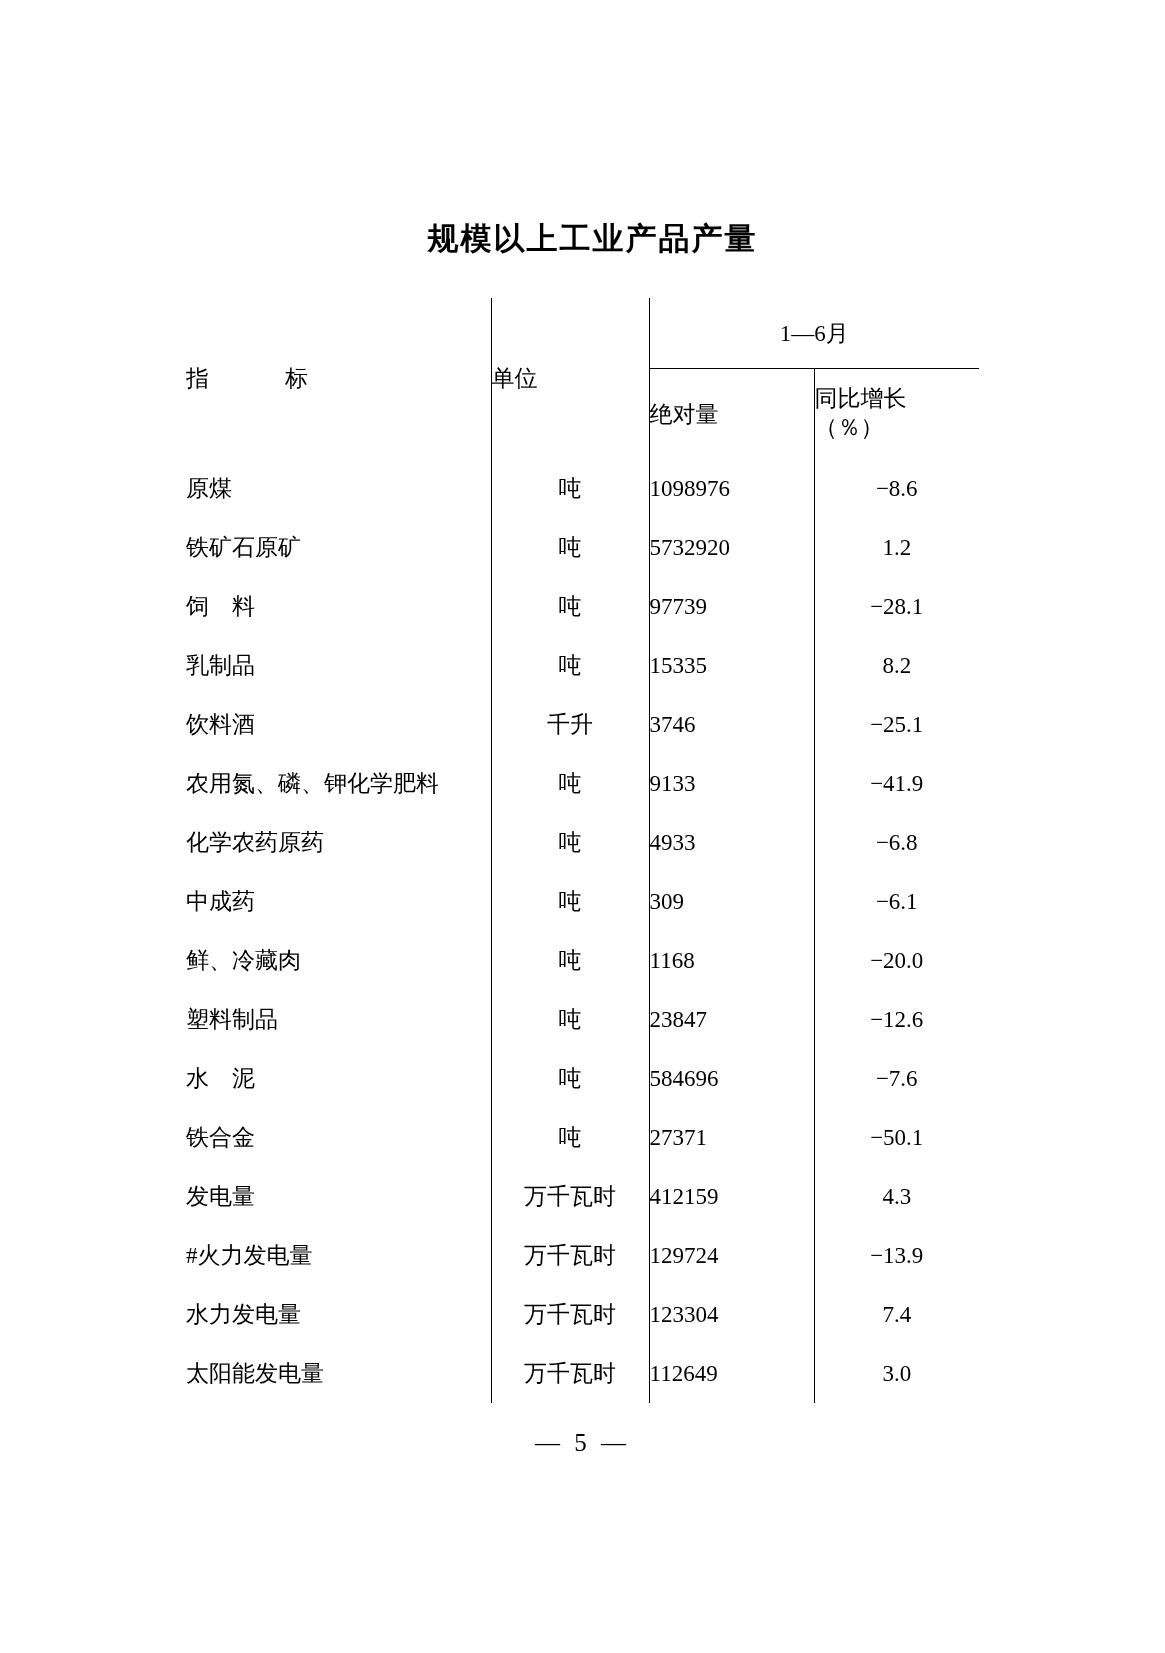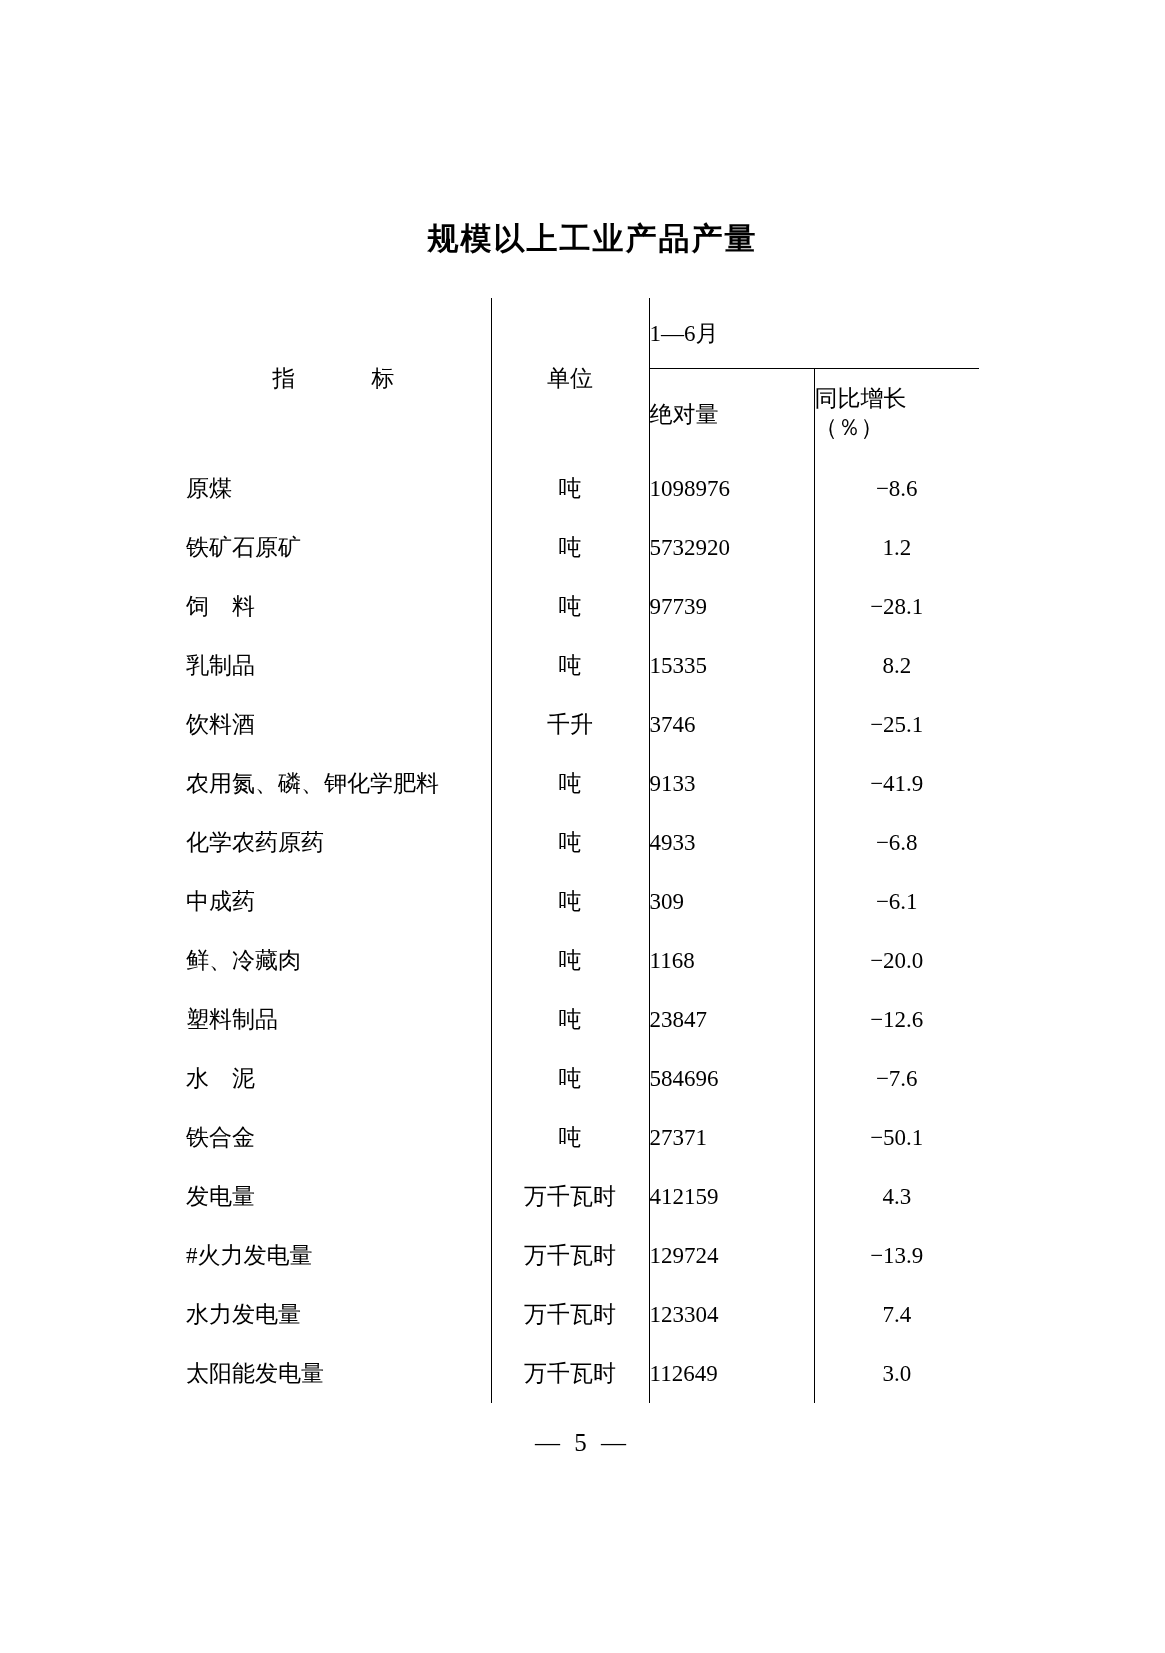--- a/index.html
+++ b/index.html
@@ -46,37 +46,35 @@
     font-size: 23px;
     padding: 0;
   }
   
   .rule-top td { border-top: 2.5px solid #000; }
   .rule-head-bottom td { border-bottom: 2px solid #000; }
   .rule-bottom td { border-bottom: 2.5px solid #000; }
 
   .hdr-indicator {
     width: 305px;
-    text-align: center;
     vertical-align: middle;
     border-right: 1.6px solid #000 !important;
     height: 160px;
     font-size: 23px;
     letter-spacing: 10px;
     padding-left: 10px;
   }
   .hdr-unit {
     width: 158px;
-    text-align: center;
     vertical-align: middle;
     border-right: 1.6px solid #000 !important;
     font-size: 23px;
   }
   .hdr-period {
-    text-align: left;
+    text-align: center;
     vertical-align: middle;
     height: 70px;
     font-size: 23px;
     border-bottom: 1.6px solid #000 !important;
   }
   .hdr-abs {
     width: 165px;
     vertical-align: middle;
     border-right: 1.6px solid #000 !important;
     height: 90px;

